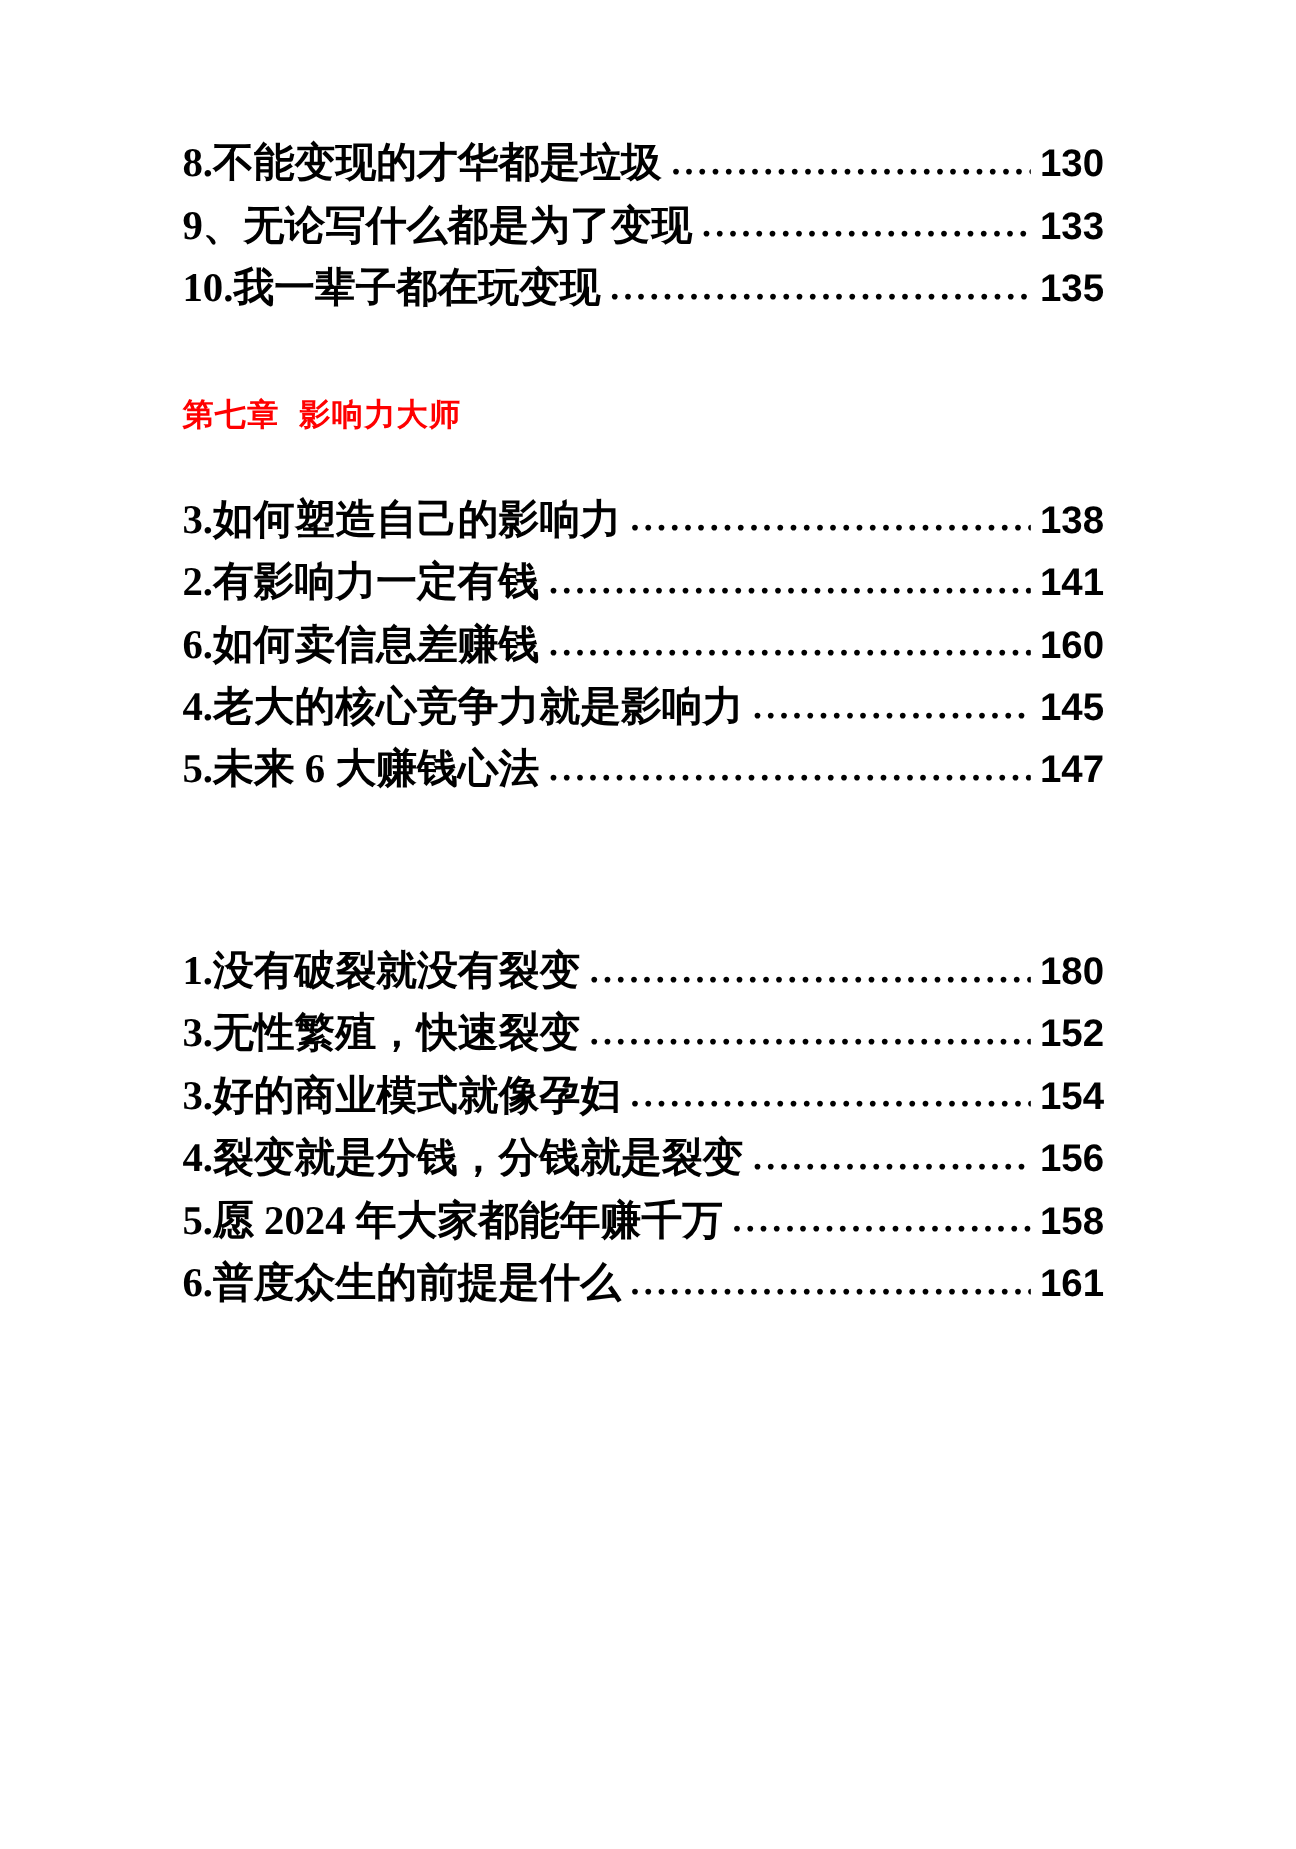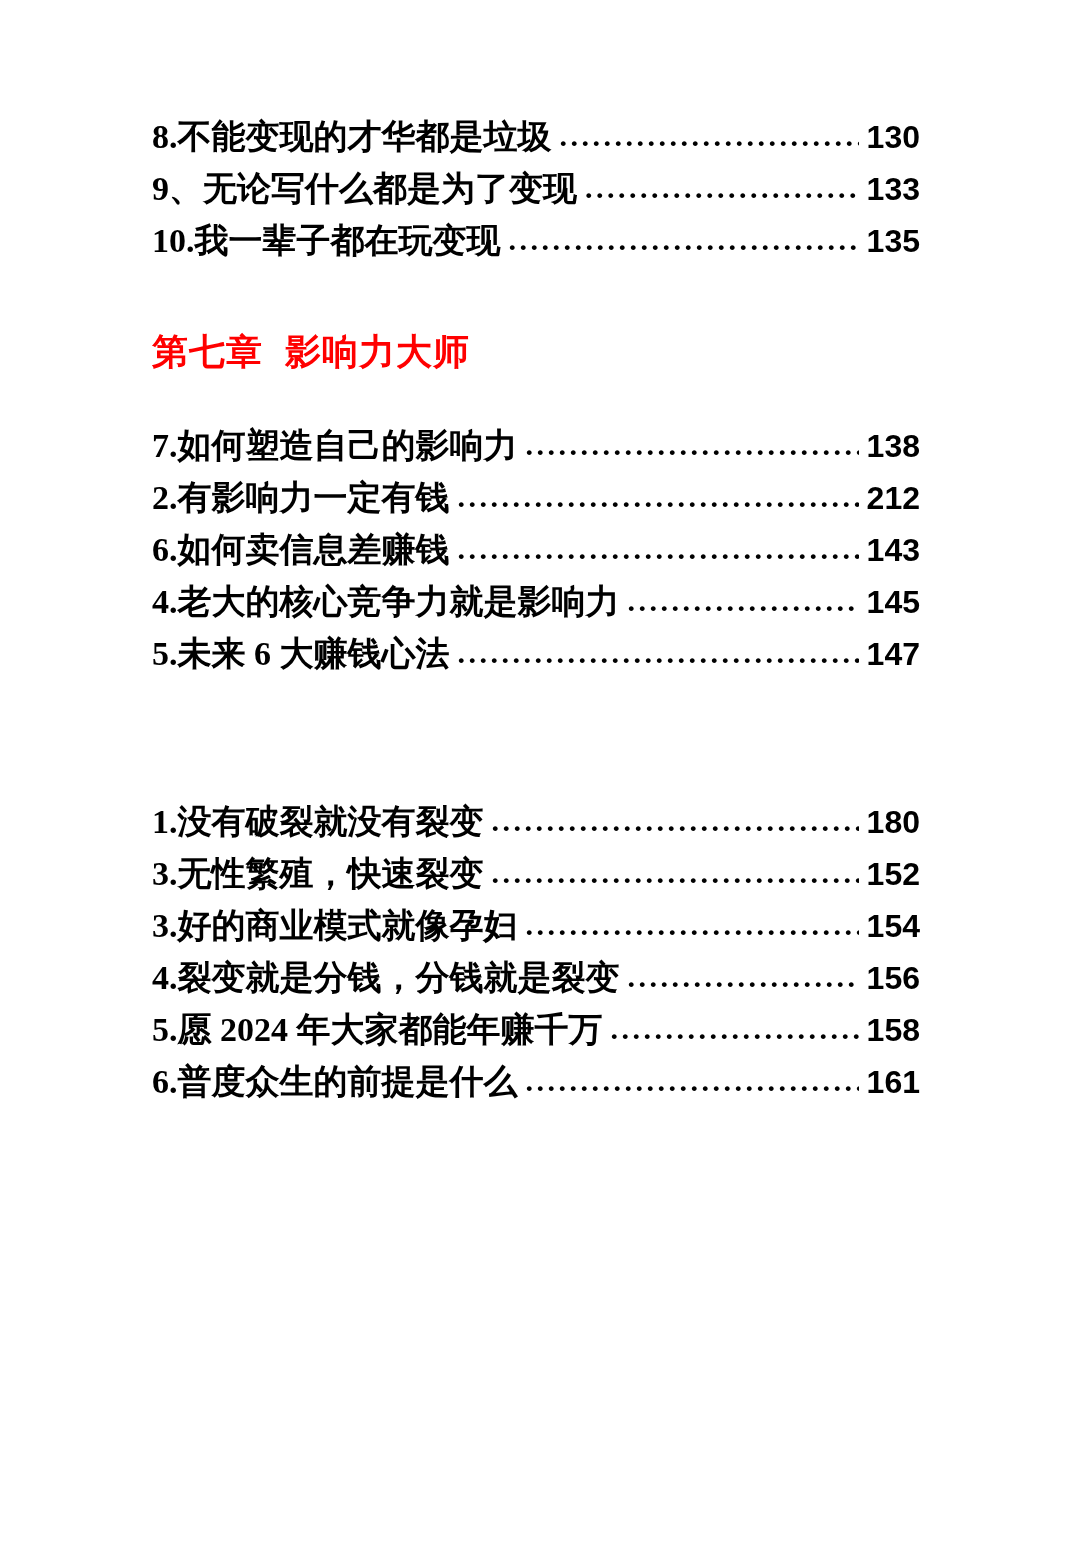--- a/index.html
+++ b/index.html
@@ -24,21 +24,21 @@
     background: #ffffff;
     box-sizing: border-box;
     padding: 120px 160px 0 152px;
   }
   .toc-group {
     margin: 0;
   }
   .chapter-heading {
     color: #ff0000;
     font-weight: bold;
-    font-size: 36px;
+    font-size: 26px;
     letter-spacing: 1px;
     margin: 0;
     line-height: 1.2;
     white-space: pre;
     font-family: "Liberation Sans", "DejaVu Sans", sans-serif;
   }
   .toc-entry {
     display: flex;
     align-items: baseline;
     font-weight: bold;
@@ -100,35 +100,35 @@
     </div>
   </div>
 
   <div class="gap-after-list"></div>
 
   <div class="chapter-heading">第七章  影响力大师</div>
   <div class="gap-after-heading"></div>
 
   <div class="toc-group">
     <div class="toc-entry">
-      <span class="toc-title">7.如何塑造自己的影响力</span>
+      <span class="toc-title">3.如何塑造自己的影响力</span>
       <span class="toc-dots">....................................................................................</span>
       <span class="toc-page">138</span>
     </div>
     <div class="entry-sp"></div>
     <div class="toc-entry">
       <span class="toc-title">2.有影响力一定有钱</span>
       <span class="toc-dots">....................................................................................</span>
-      <span class="toc-page">212</span>
+      <span class="toc-page">141</span>
     </div>
     <div class="entry-sp"></div>
     <div class="toc-entry">
       <span class="toc-title">6.如何卖信息差赚钱</span>
       <span class="toc-dots">....................................................................................</span>
-      <span class="toc-page">143</span>
+      <span class="toc-page">160</span>
     </div>
     <div class="entry-sp"></div>
     <div class="toc-entry">
       <span class="toc-title">4.老大的核心竞争力就是影响力</span>
       <span class="toc-dots">....................................................................................</span>
       <span class="toc-page">145</span>
     </div>
     <div class="entry-sp"></div>
     <div class="toc-entry">
       <span class="toc-title">5.未来 6 大赚钱心法</span>

